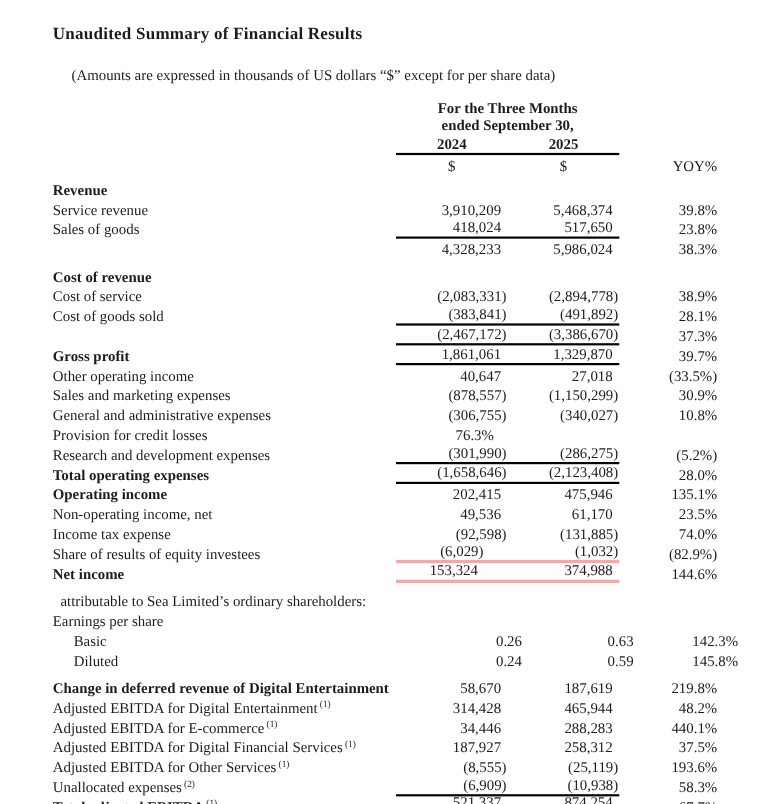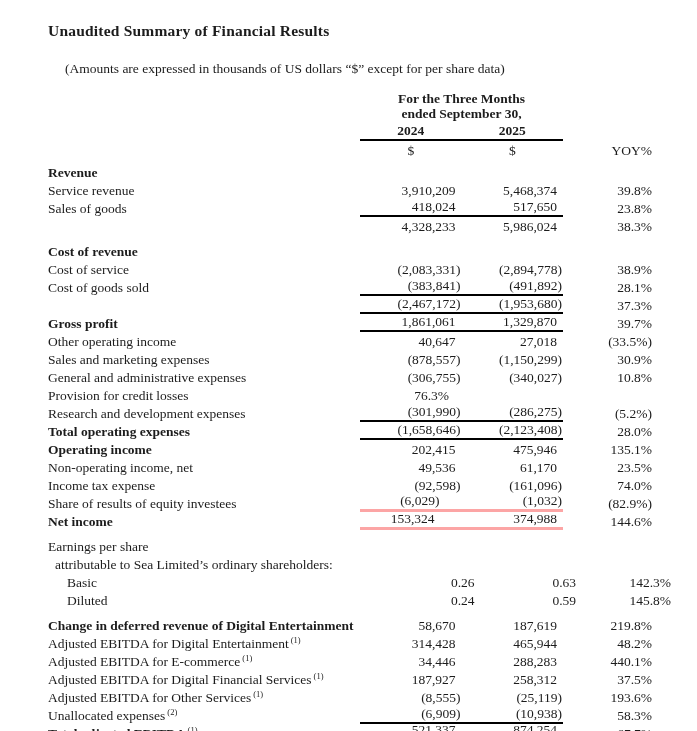--- a/index.html
+++ b/index.html
@@ -148,21 +148,21 @@
           <div class="nums rule-thin">
             <div class="num paren">(383,841)</div>
             <div class="num paren">(491,892)</div>
           </div>
           <div class="yoy">28.1%</div>
         </div>
         <div class="row">
           <div class="lbl"><span></span></div>
           <div class="nums rule-thin">
             <div class="num paren">(2,467,172)</div>
-            <div class="num paren">(1,953,680)</div>
+            <div class="num paren">(3,386,670)</div>
           </div>
           <div class="yoy">37.3%</div>
         </div>
         <div class="row bold">
           <div class="lbl"><span>Gross profit</span></div>
           <div class="nums rule-thin">
             <div class="num">1,861,061</div>
             <div class="num">1,329,870</div>
           </div>
           <div class="yoy">39.7%</div>
@@ -224,21 +224,21 @@
           <div class="nums">
             <div class="num">49,536</div>
             <div class="num">61,170</div>
           </div>
           <div class="yoy">23.5%</div>
         </div>
         <div class="row">
           <div class="lbl"><span>Income tax expense</span></div>
           <div class="nums">
             <div class="num paren">(92,598)</div>
-            <div class="num paren">(161,096)</div>
+            <div class="num paren">(131,885)</div>
           </div>
           <div class="yoy">74.0%</div>
         </div>
         <div class="row">
           <div class="lbl"><span>Share of results of equity investees</span></div>
           <div class="nums rule-thick">
             <div class="num paren">(6,029)</div>
             <div class="num paren">(1,032)</div>
           </div>
           <div class="yoy paren">(82.9%)</div>
@@ -246,29 +246,29 @@
         <div class="row bold">
           <div class="lbl"><span>Net income</span></div>
           <div class="nums rule-thick">
             <div class="num">153,324</div>
             <div class="num">374,988</div>
           </div>
           <div class="yoy">144.6%</div>
         </div>
         <div class="spacer"></div>
         <div class="row">
+          <div class="lbl ind1"><span>attributable to Sea Limited’s ordinary shareholders:</span></div>
+          <div class="nums">
+            <div class="num"></div>
+            <div class="num"></div>
+          </div>
+          <div class="yoy"></div>
+        </div>
+        <div class="row">
           <div class="lbl"><span>Earnings per share</span></div>
-          <div class="nums">
-            <div class="num"></div>
-            <div class="num"></div>
-          </div>
-          <div class="yoy"></div>
-        </div>
-        <div class="row">
-          <div class="lbl ind1"><span>attributable to Sea Limited’s ordinary shareholders:</span></div>
           <div class="nums">
             <div class="num"></div>
             <div class="num"></div>
           </div>
           <div class="yoy"></div>
         </div>
         <div class="row">
           <div class="lbl ind2"><span>Basic</span></div>
           <div class="nums">
             <div class="num">0.26</div>

